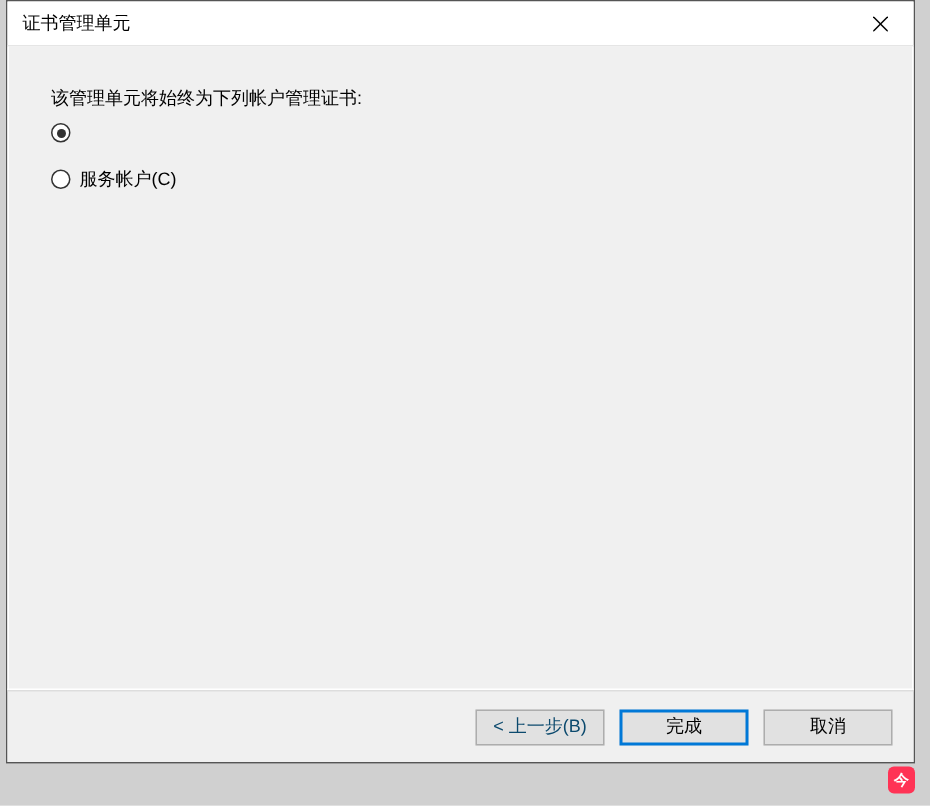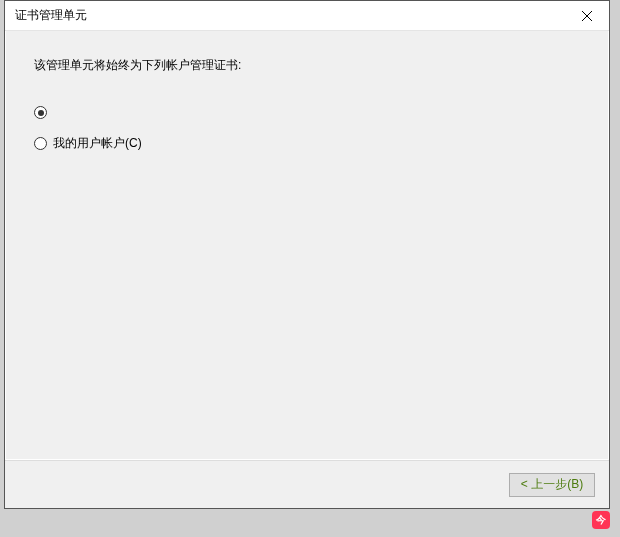--- a/index.html
+++ b/index.html
@@ -55,21 +55,21 @@
     .content {
       flex: 1;
       background: #f0f0f0;
       padding: 26px 28px;
       border: 1px solid #fff;
       border-top: none;
       margin: 0;
     }
     .prompt {
       color: #000;
-      margin-bottom: 32px;
+      margin-bottom: 8px;
     }
     .radio-group {
       display: flex;
       flex-direction: column;
       gap: 16px;
     }
     .radio-option {
       display: flex;
       align-items: center;
       gap: 6px;
@@ -112,21 +112,21 @@
       background: #e1e1e1;
       font-size: 12px;
       font-family: inherit;
       cursor: pointer;
       display: flex;
       align-items: center;
       justify-content: center;
       color: #000;
     }
     .btn.disabled {
-      color: #4d7c0f;
+      color: #0c4a6e;
       cursor: default;
     }
     .btn.primary {
       border: 2px solid #0078d7;
     }
     .watermark {
       position: absolute;
       bottom: 8px;
       right: 10px;
       display: flex;
@@ -163,25 +163,27 @@
   </div>
 
   <div class="content">
     <div class="prompt">该管理单元将始终为下列帐户管理证书:</div>
     <div class="radio-group">
       <label class="radio-option">
         <span class="radio-circle selected"></span>
       </label>
       <label class="radio-option">
         <span class="radio-circle"></span>
-        <span class="radio-label">我的用户帐户(C)</span>
+        <span class="radio-label">服务帐户(C)</span>
       </label>
     </div>
   </div>
 
   <div class="button-bar">
     <button class="btn disabled">&lt; 上一步(B)</button>
+    <button class="btn primary">完成</button>
+    <button class="btn">取消</button>
   </div>
 </div>
 
 <div class="watermark">
   <div class="watermark-icon">今</div>
 </div>
 
 </body></html>

